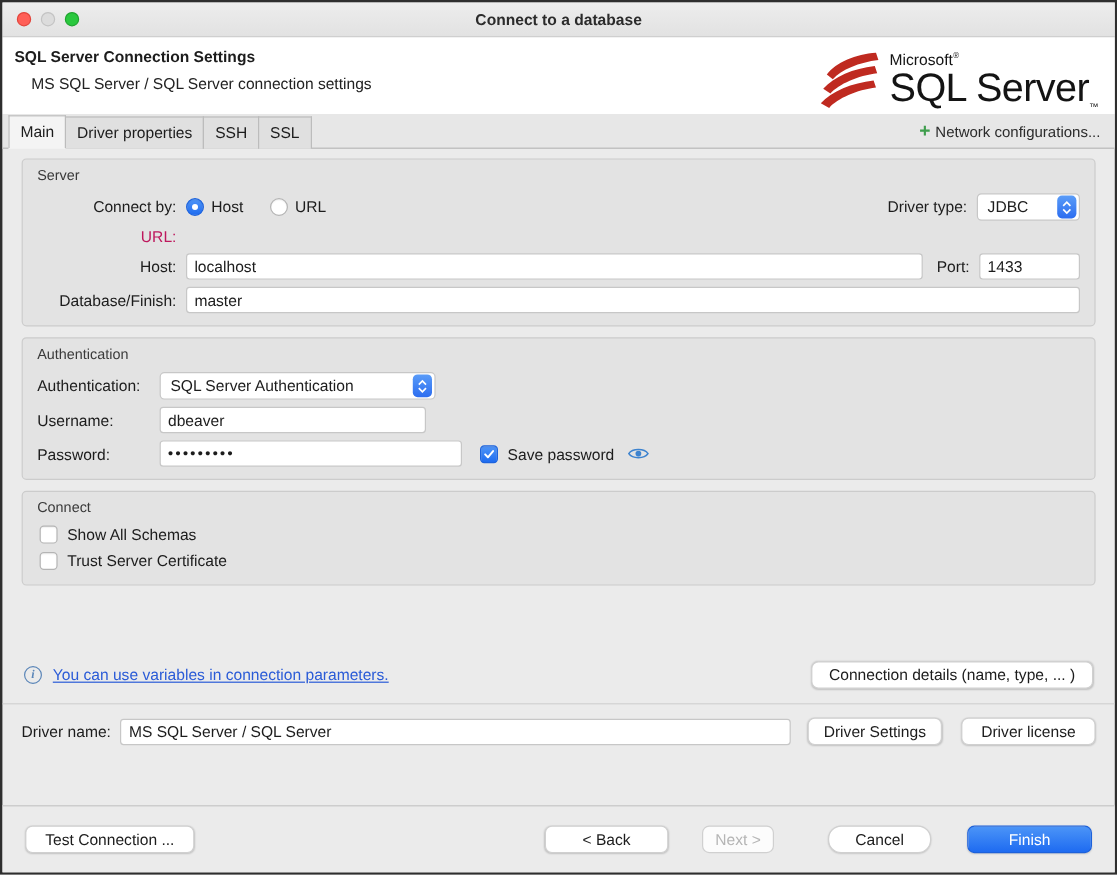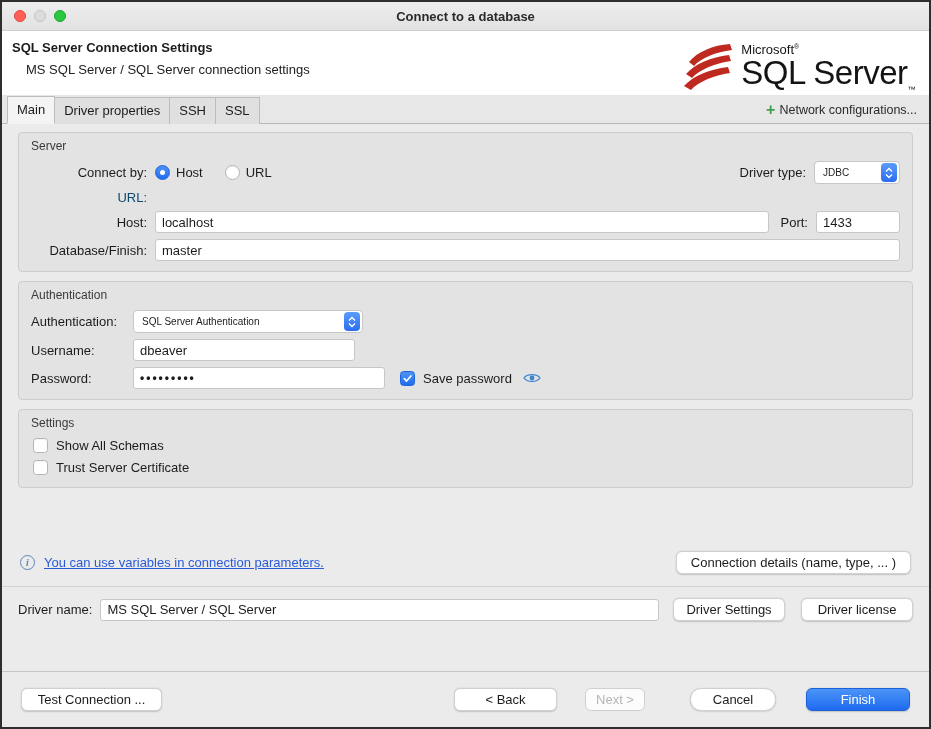--- a/index.html
+++ b/index.html
@@ -69,21 +69,21 @@
     background:#e3e3e3;
     padding: 6px 12px 10px 12px;
     margin-bottom: 9px;
   }
   .group-label { font-size: 12px; color:#3a3a3a; margin-bottom: 8px; }
 
   .form-row { display:flex; align-items:center; margin-bottom: 6px; }
   .form-row:last-child { margin-bottom: 0; }
 
   .flabel { width: 116px; text-align: right; margin-right: 8px; flex: 0 0 116px; font-size:13px; color:#1c1c1c; }
-  .flabel.disabled { color:#0c4a6e; }
+  .flabel.disabled { color:#be185d; }
 
   input[type=text] {
     height: 22px; border: 1px solid #c7c7c7; border-radius: 3px;
     background:#ffffff; font-family:"Liberation Sans",sans-serif; font-size: 13px;
     padding: 0 6px; color:#1c1c1c; outline:none;
   }
   input.grow { flex: 1; min-width: 0; }
   input.disabled { background:#eeeeee; color:#9e9e9e; border-color:#d6d6d6; }
   input.password { letter-spacing: 2px; font-size: 12px; font-weight:bold; }
 
@@ -98,21 +98,21 @@
   
   .checkbox { width: 15px; height: 15px; border-radius: 3.5px; background:#fff; border:1px solid #b4b4b4;
               display:inline-flex; align-items:center; justify-content:center; flex: 0 0 15px;
               box-shadow: inset 0 1px 1px rgba(0,0,0,.05); }
   .checkbox.checked { background: linear-gradient(#4f95f7, #1f6cf0); border-color:#1d63dd; }
   .checkbox-label { margin-left: 8px; }
 
   
   .select { display:flex; align-items:center; background:#fff; border:1px solid #c7c7c7; border-radius:4px;
             height: 23px; padding: 0 2px 0 8px; }
-  .select-text { flex:1; font-size: 10px; padding-right: 8px; white-space:nowrap; }
+  .select-text { flex:1; font-size: 13px; padding-right: 8px; white-space:nowrap; }
   .stepper { width: 16px; height: 19px; border-radius: 4px; flex: 0 0 16px;
              background: linear-gradient(#5a9cf8, #2c6df0);
              display:flex; align-items:center; justify-content:center; }
 
   .driver-type-wrap { margin-left:auto; display:flex; align-items:center; gap:8px; }
   .select.driver-type { width: 86px; }
   .select.auth-method { width: 230px; }
 
   .port-label { margin: 0 8px 0 12px; }
   .port-input { width: 84px; flex: 0 0 84px; }
@@ -292,21 +292,21 @@
         <span class="eye-wrap">
           <svg width="18" height="12" viewBox="0 0 18 12">
             <path d="M1 6 C4 1.5, 14 1.5, 17 6 C14 10.5, 4 10.5, 1 6 Z" fill="none" stroke="#3d83cf" stroke-width="1.3"></path>
             <circle cx="9" cy="6" r="2.4" fill="#3d83cf"></circle>
           </svg>
         </span>
       </div>
     </div>
 
     <div class="group">
-      <div class="group-label">Settings</div>
+      <div class="group-label">Connect</div>
       <div class="settings-row">
         <span class="checkbox"></span>
         <span class="checkbox-label">Show All Schemas</span>
       </div>
       <div class="settings-row">
         <span class="checkbox"></span>
         <span class="checkbox-label">Trust Server Certificate</span>
       </div>
     </div>
 

